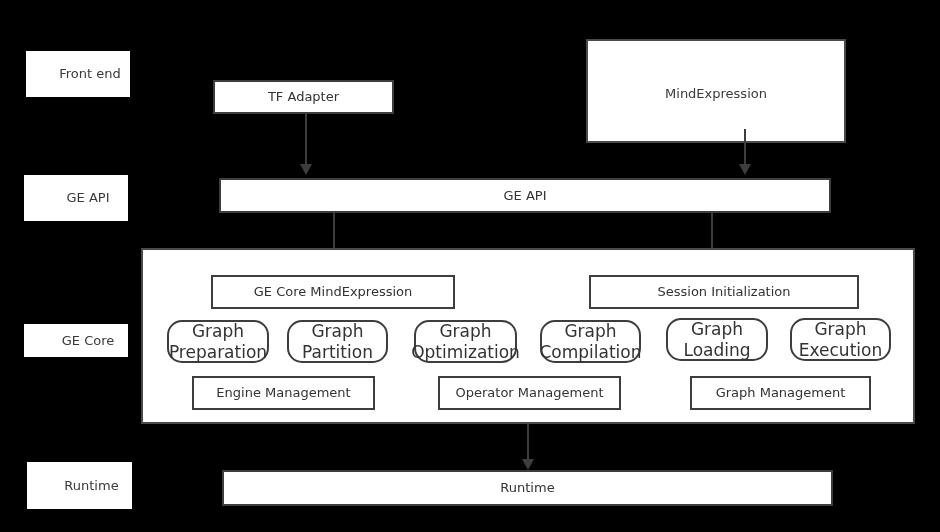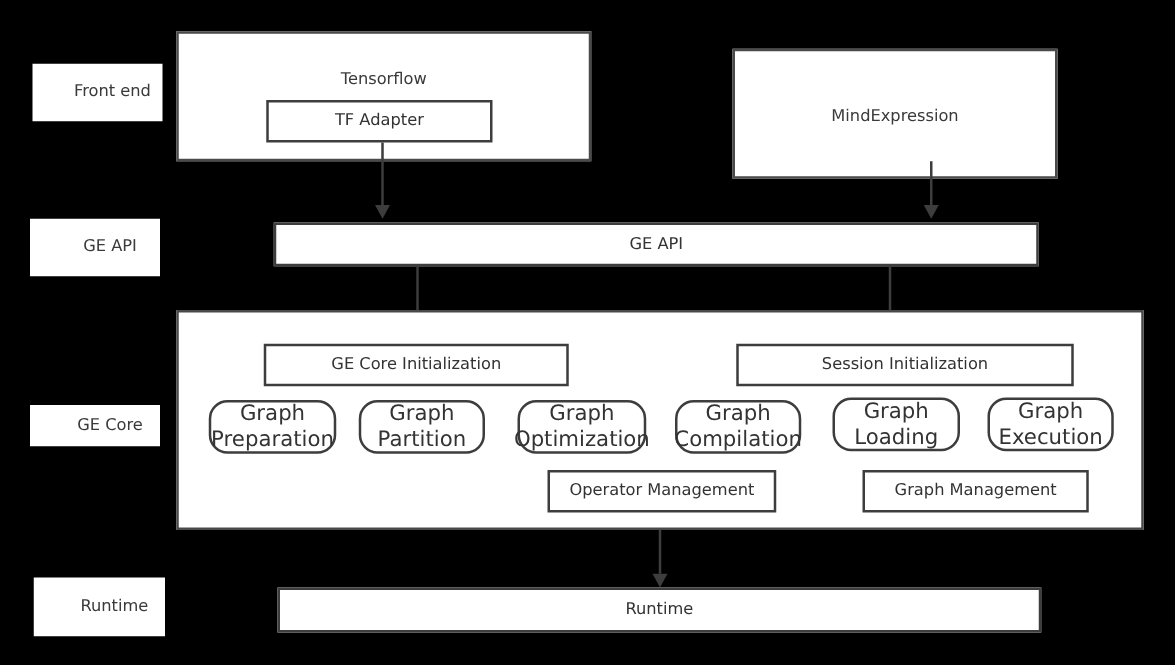--- a/index.html
+++ b/index.html
@@ -85,23 +85,20 @@
 <div id="canvas">
 
   <div class="box stage-label" style="left:26px; top:51px; width:104px; height:46px;">Front end</div>
 
   <div class="box stage-label" style="left:24px; top:175px; width:104px; height:46px;">GE API</div>
 
   <div class="box stage-label" style="left:24px; top:324px; width:104px; height:33px;">GE Core</div>
 
   <div class="box stage-label" style="left:27px; top:462px; width:105px; height:47px;">Runtime</div>
 
-  <div class="box container-box" style="left:141px; top:25px; width:332px; height:104px;">
-    <div class="container-title tf-title">Tensorflow</div>
-  </div>
   <div class="box framed" style="left:213px; top:80px; width:181px; height:34px; font-size:13px;">TF Adapter</div>
 
   <div class="box container-box" style="left:586px; top:39px; width:260px; height:104px;text-decoration:underline;">
     <div class="container-title me-title">MindExpression</div>
   </div>
 
   <div class="arrow" style="left:305px; top:114px;">
     <div class="stem" style="height:50px;"></div>
     <div class="head" style="top:50px;"></div>
   </div>
@@ -118,37 +115,38 @@
     <div class="head" style="top:51px;"></div>
   </div>
 
   <div class="arrow" style="left:711px; top:213px;">
     <div class="stem" style="height:51px;"></div>
     <div class="head" style="top:51px;"></div>
   </div>
 
   <div class="box container-box" style="left:141px; top:248px; width:774px; height:176px;"></div>
 
-  <div class="box framed bar-label" style="left:211px; top:275px; width:244px; height:34px;">GE Core Initialization</div>
+  <div class="box framed bar-label" style="left:211px; top:275px; width:244px; height:34px;">GE Core MindExpression</div>
 
   <div class="box framed bar-label" style="left:589px; top:275px; width:270px; height:34px;">Session Initialization</div>
 
   <div class="box framed unit-label" style="left:167px; top:320px; width:102px; height:43px;">Graph
 Preparation</div>
   <div class="box framed unit-label" style="left:287px; top:320px; width:101px; height:43px;">Graph
 Partition</div>
   <div class="box framed unit-label" style="left:414px; top:320px; width:103px; height:43px;">Graph
 Optimization</div>
   <div class="box framed unit-label" style="left:540px; top:320px; width:101px; height:43px;">Graph
 Compilation</div>
   <div class="box framed unit-label" style="left:666px; top:318px; width:102px; height:43px;">Graph
 Loading</div>
   <div class="box framed unit-label" style="left:790px; top:318px; width:101px; height:43px;">Graph
 Execution</div>
 
+  <div class="box framed mgmt-label" style="left:192px; top:376px; width:183px; height:34px;">Engine Management</div>
   <div class="box framed mgmt-label" style="left:690px; top:376px; width:181px; height:34px;">Graph Management</div>
   <div class="box framed mgmt-label" style="left:438px; top:376px; width:183px; height:34px;">Operator Management</div>
 
   <div class="arrow" style="left:527px; top:424px;">
     <div class="stem" style="height:35px;"></div>
     <div class="head" style="top:35px;"></div>
   </div>
 
   <div class="box framed bar-label" style="left:222px; top:470px; width:611px; height:36px;">Runtime</div>
 

